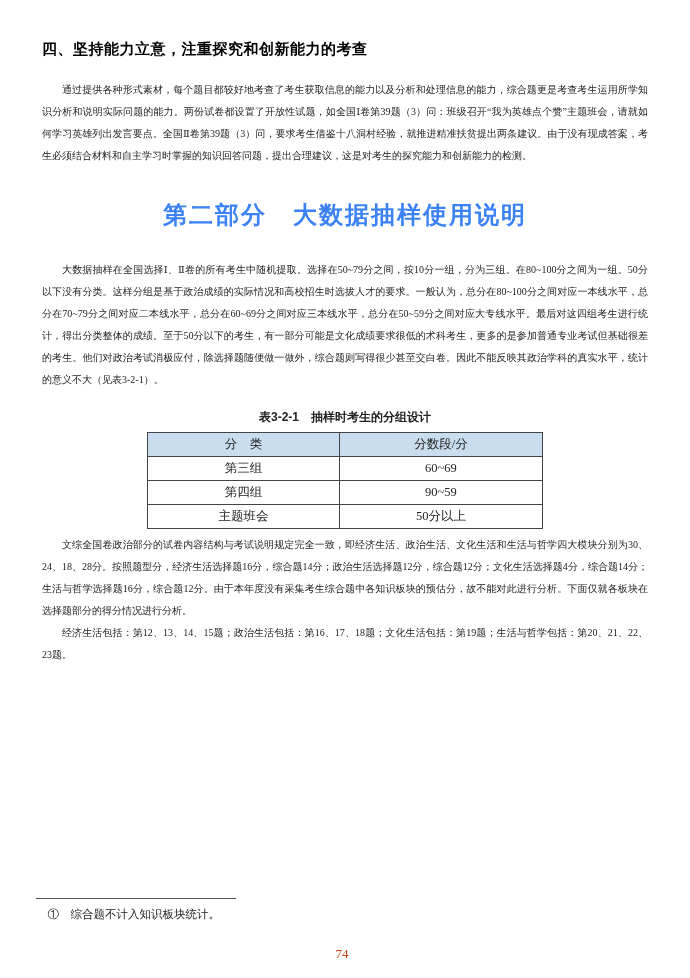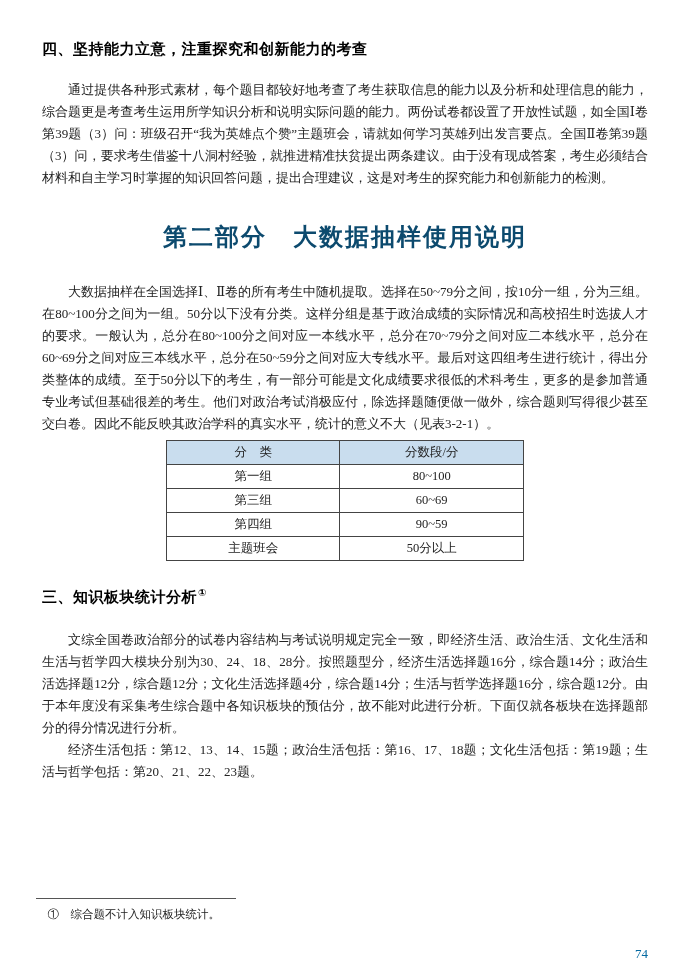--- a/index.html
+++ b/index.html
@@ -19,46 +19,46 @@
   }
   .section-heading {
     color: #000000;
     font-family: "Liberation Sans", "DejaVu Sans", sans-serif;
     font-size: 15px;
     font-weight: bold;
     letter-spacing: 0.5px;
     margin: 0 0 20px 0;
   }
   .body-para {
-    font-size: 13px;
+    font-size: 10px;
     line-height: 22px;
     text-align: justify;
     text-indent: 2em;
     margin: 0;
   }
   .part-title {
-    color: #0c4a6e;
+    color: #3b82f6;
     font-family: "Liberation Sans", "DejaVu Sans", sans-serif;
     font-size: 24px;
     font-weight: bold;
     text-align: center;
     letter-spacing: 2px;
     margin: 32px 0 28px 0;
   }
   .table-caption {
     font-family: "Liberation Sans", "DejaVu Sans", sans-serif;
     font-size: 12px;
     font-weight: bold;
     text-align: center;
     margin: 18px 0 6px 0;
   }
   table.group-table {
     border-collapse: collapse;
     margin: 5px auto;
-    width: 358px;
+    width: 396px;
     font-size: 12.5px;
   }
   .group-table th, .group-table td {
     border: 1px solid #444444;
     text-align: center;
     padding: 3px 4px;
     height: 17px;
     font-weight: normal;
   }
   .group-table thead th {
@@ -79,67 +79,63 @@
     width: 200px;
     border-top: 1px solid #555555;
     margin: 0 0 8px 0;
   }
   .footnote {
     font-size: 11.5px;
     margin: 0 0 24px 0;
     text-indent: 1em;
   }
   .page-number {
-    text-align: right;
+    text-align: center;
     font-size: 13px;
-    color: #0369a1;
+    color: #c2410c;
   }
 </style>
 </head>
 <body>
 
 <div class="page">
 
   <h2 class="section-heading">四、坚持能力立意，注重探究和创新能力的考查</h2>
 
   <p class="body-para">通过提供各种形式素材，每个题目都较好地考查了考生获取信息的能力以及分析和处理信息的能力，综合题更是考查考生运用所学知识分析和说明实际问题的能力。两份试卷都设置了开放性试题，如全国Ⅰ卷第39题（3）问：班级召开“我为英雄点个赞”主题班会，请就如何学习英雄列出发言要点。全国Ⅱ卷第39题（3）问，要求考生借鉴十八洞村经验，就推进精准扶贫提出两条建议。由于没有现成答案，考生必须结合材料和自主学习时掌握的知识回答问题，提出合理建议，这是对考生的探究能力和创新能力的检测。</p>
 
   <h1 class="part-title">第二部分　大数据抽样使用说明</h1>
 
   <p class="body-para">大数据抽样在全国选择Ⅰ、Ⅱ卷的所有考生中随机提取。选择在50~79分之间，按10分一组，分为三组。在80~100分之间为一组。50分以下没有分类。这样分组是基于政治成绩的实际情况和高校招生时选拔人才的要求。一般认为，总分在80~100分之间对应一本线水平，总分在70~79分之间对应二本线水平，总分在60~69分之间对应三本线水平，总分在50~59分之间对应大专线水平。最后对这四组考生进行统计，得出分类整体的成绩。至于50分以下的考生，有一部分可能是文化成绩要求很低的术科考生，更多的是参加普通专业考试但基础很差的考生。他们对政治考试消极应付，除选择题随便做一做外，综合题则写得很少甚至交白卷。因此不能反映其政治学科的真实水平，统计的意义不大（见表3-2-1）。</p>
 
+  <div class="table-caption">表3-2-1　抽样时考生的分组设计</div>
 
   <table class="group-table">
     <thead>
       <tr>
         <th>分　类</th>
         <th>分数段/分</th>
       </tr>
     </thead>
     <tbody>
-        <tr>
-          <td>第一组</td>
-          <td>80~100</td>
-        </tr>
         <tr>
           <td>第三组</td>
           <td>60~69</td>
         </tr>
         <tr>
           <td>第四组</td>
           <td>90~59</td>
         </tr>
         <tr>
           <td>主题班会</td>
           <td>50分以上</td>
         </tr>
       </tbody>
   </table>
 
-  <h2 class="section-heading sec3-heading"><span>三、知识板块统计分析</span><span class="heading-sup">①</span></h2>
 
   <p class="body-para para-after-table">文综全国卷政治部分的试卷内容结构与考试说明规定完全一致，即经济生活、政治生活、文化生活和生活与哲学四大模块分别为30、24、18、28分。按照题型分，经济生活选择题16分，综合题14分；政治生活选择题12分，综合题12分；文化生活选择题4分，综合题14分；生活与哲学选择题16分，综合题12分。由于本年度没有采集考生综合题中各知识板块的预估分，故不能对此进行分析。下面仅就各板块在选择题部分的得分情况进行分析。</p>
 
   <p class="body-para">经济生活包括：第12、13、14、15题；政治生活包括：第16、17、18题；文化生活包括：第19题；生活与哲学包括：第20、21、22、23题。</p>
 
   <div class="footer-area">
     <div class="footnote-rule"></div>
     <p class="footnote">①　综合题不计入知识板块统计。</p>
     <div class="page-number">74</div>
   </div>

